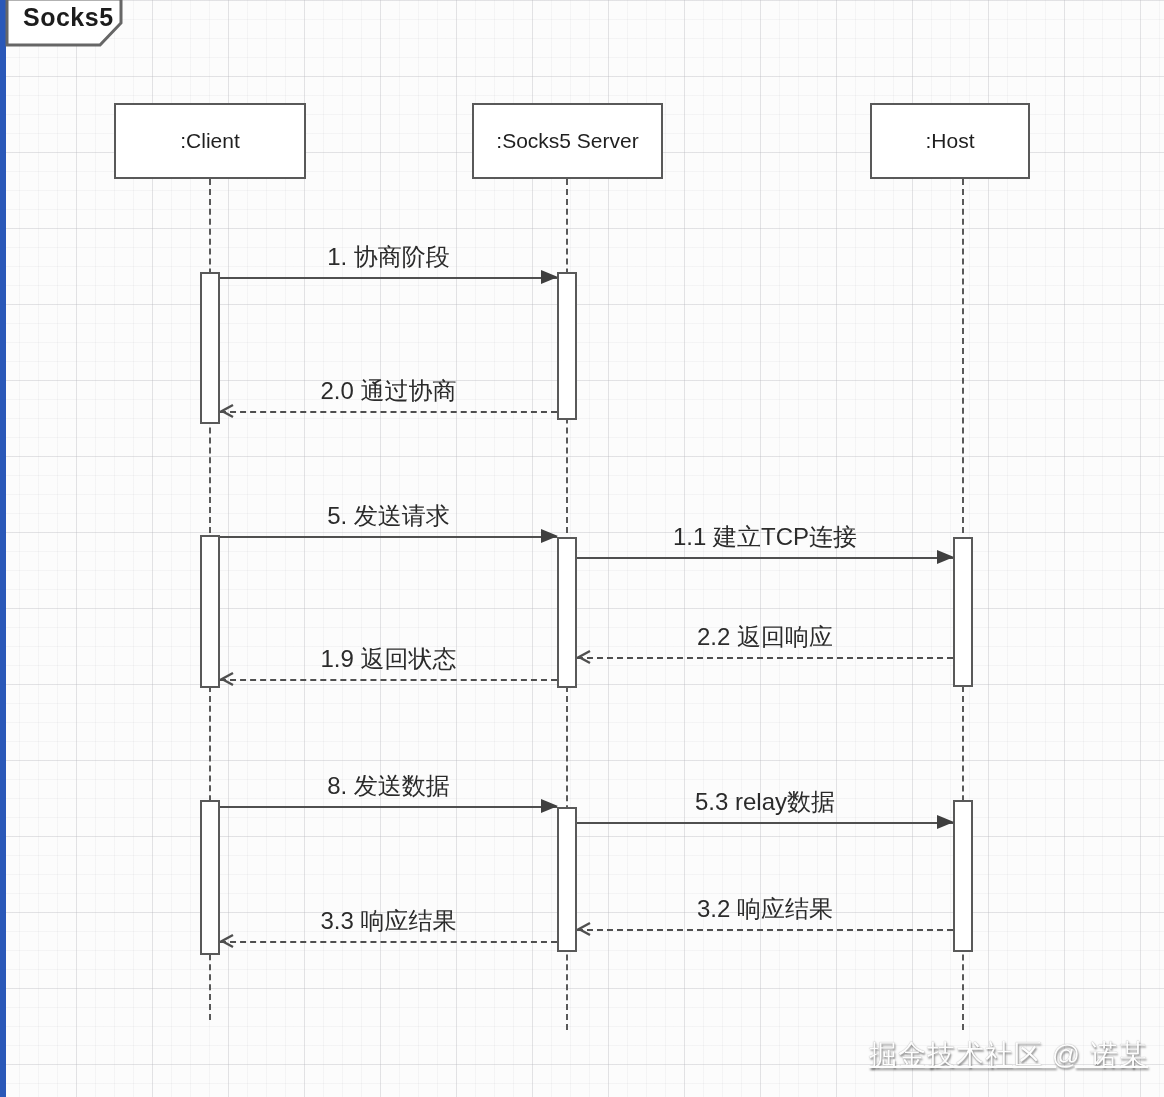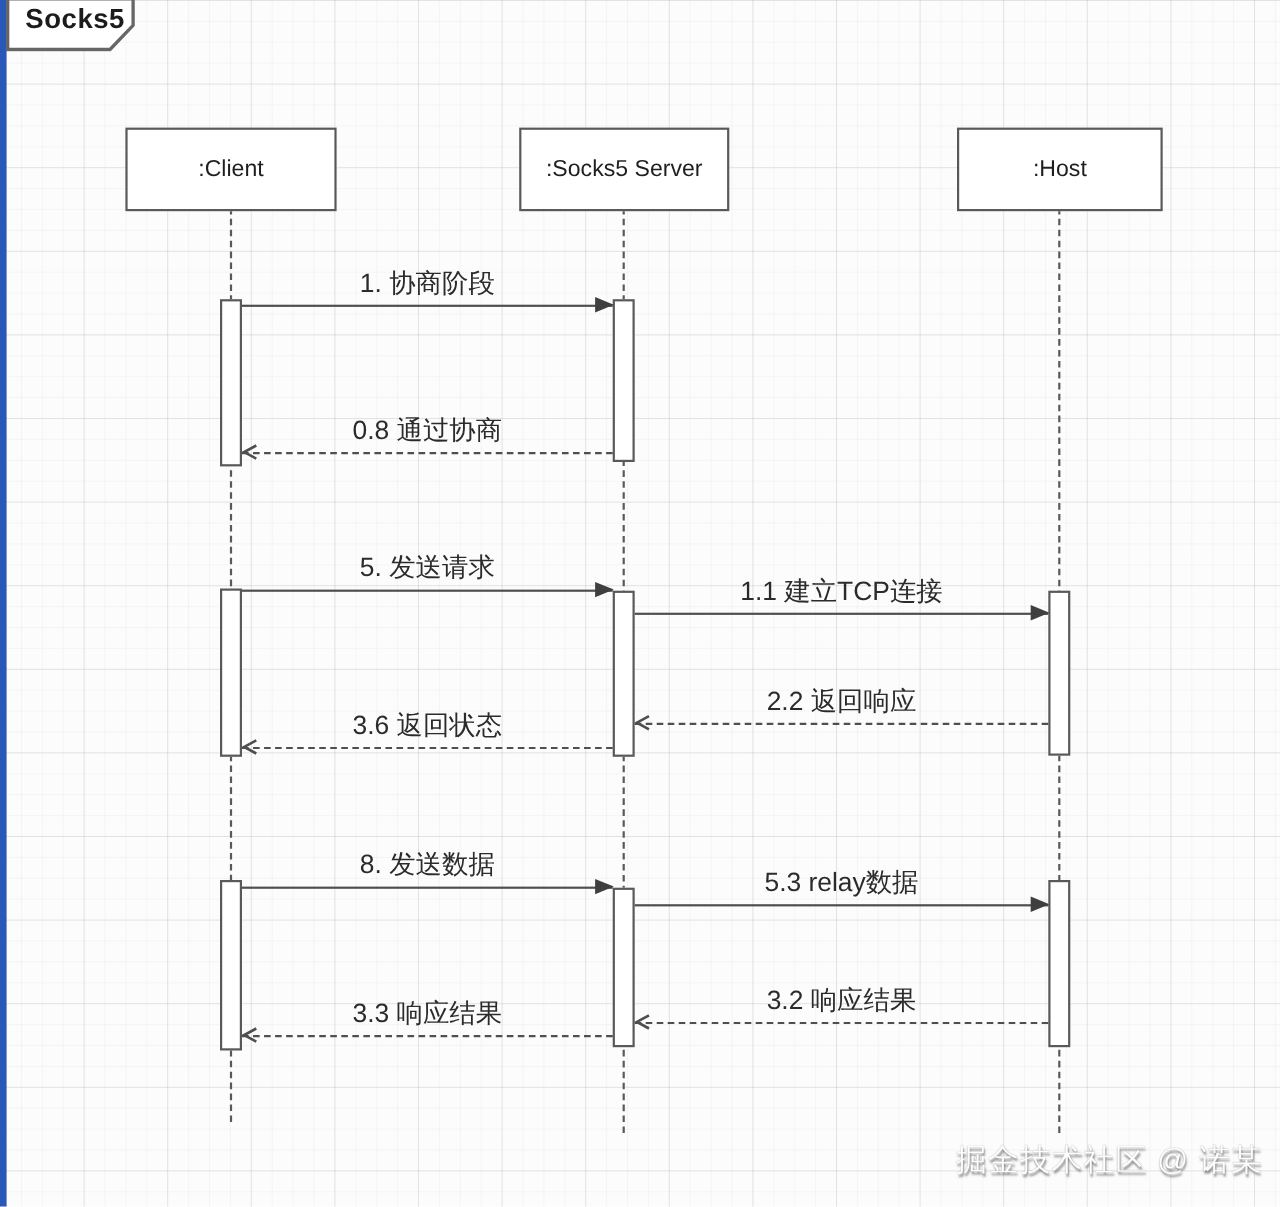--- a/index.html
+++ b/index.html
@@ -24,28 +24,28 @@
 
   
   .frame-tab { position:absolute; left:5px; top:-3px; width:124px; height:50px; }
   .frame-tab-label {
     position:absolute; left:18px; top:6px; width:92px;
     font-size:25px; font-weight:700; color:#1c1c1c; letter-spacing:0.5px;
   }
 
   
   .actor {
-    position:absolute; top:116px; height:76px;
+    position:absolute; top:103px; height:76px;
     background:#ffffff; border:2px solid #595959;
     display:flex; align-items:center; justify-content:center;
     font-size:21px; color:#1f1f1f;
   }
   .actor-client { left:114px; width:192px; }
   .actor-server { left:472px; width:191px; }
-  .actor-host   { left:870px; width:187px; }
+  .actor-host   { left:870px; width:160px; }
 
   
   .lifeline {
     position:absolute; width:0; border-left:2px dashed #595959; top:179px;
   }
   .lifeline-client { left:209px; height:841px; }
   .lifeline-server { left:566px; height:851px; }
   .lifeline-host   { left:962px; height:851px; }
 
   
@@ -88,20 +88,21 @@
   .msg-3  { left:220px; top:807px; width:337px; }
   .msg-31 { left:577px; top:823px; width:376px; }
   .msg-32 { left:577px; top:930px; width:376px; }
   .msg-33 { left:220px; top:942px; width:337px; }
 
   
   .watermark {
     position:absolute; right:16px; top:1036px;
     font-size:28px; color:#fdfdfd; letter-spacing:1px; white-space:nowrap;
     text-shadow:1px 2px 2px rgba(60,60,60,0.55), 0 0 1px rgba(90,90,90,0.6);
+    text-decoration:underline;
   }
 </style>
 </head>
 <body>
 
 <div class="screen">
 
   <div class="accent-bar"></div>
 
   <div class="frame-tab">
@@ -134,21 +135,21 @@
   <div class="activation act-host-1"></div>
   <div class="activation act-host-2"></div>
 
   <div class="message solid msg-1">
     <div class="msg-label">1. 协商阶段</div>
     <div class="msg-line"></div>
     <span class="arrow-solid-right"></span>
   </div>
 
   <div class="message dashed msg-11">
-    <div class="msg-label">0.8 通过协商</div>
+    <div class="msg-label">2.0 通过协商</div>
     <div class="msg-line"></div>
     <svg class="arrow-open-left" width="20" height="20" viewBox="0 0 20 20">
       <path d="M15 4 L4 10 L15 16" fill="none" stroke="#4f4f4f" stroke-width="2.4"></path>
     </svg>
   </div>
 
   <div class="message solid msg-2">
     <div class="msg-label">5. 发送请求</div>
     <div class="msg-line"></div>
     <span class="arrow-solid-right"></span>
@@ -162,21 +163,21 @@
 
   <div class="message dashed msg-22">
     <div class="msg-label">2.2 返回响应</div>
     <div class="msg-line"></div>
     <svg class="arrow-open-left" width="20" height="20" viewBox="0 0 20 20">
       <path d="M15 4 L4 10 L15 16" fill="none" stroke="#4f4f4f" stroke-width="2.4"></path>
     </svg>
   </div>
 
   <div class="message dashed msg-23">
-    <div class="msg-label">3.6 返回状态</div>
+    <div class="msg-label">1.9 返回状态</div>
     <div class="msg-line"></div>
     <svg class="arrow-open-left" width="20" height="20" viewBox="0 0 20 20">
       <path d="M15 4 L4 10 L15 16" fill="none" stroke="#4f4f4f" stroke-width="2.4"></path>
     </svg>
   </div>
 
   <div class="message solid msg-3">
     <div class="msg-label">8. 发送数据</div>
     <div class="msg-line"></div>
     <span class="arrow-solid-right"></span>

